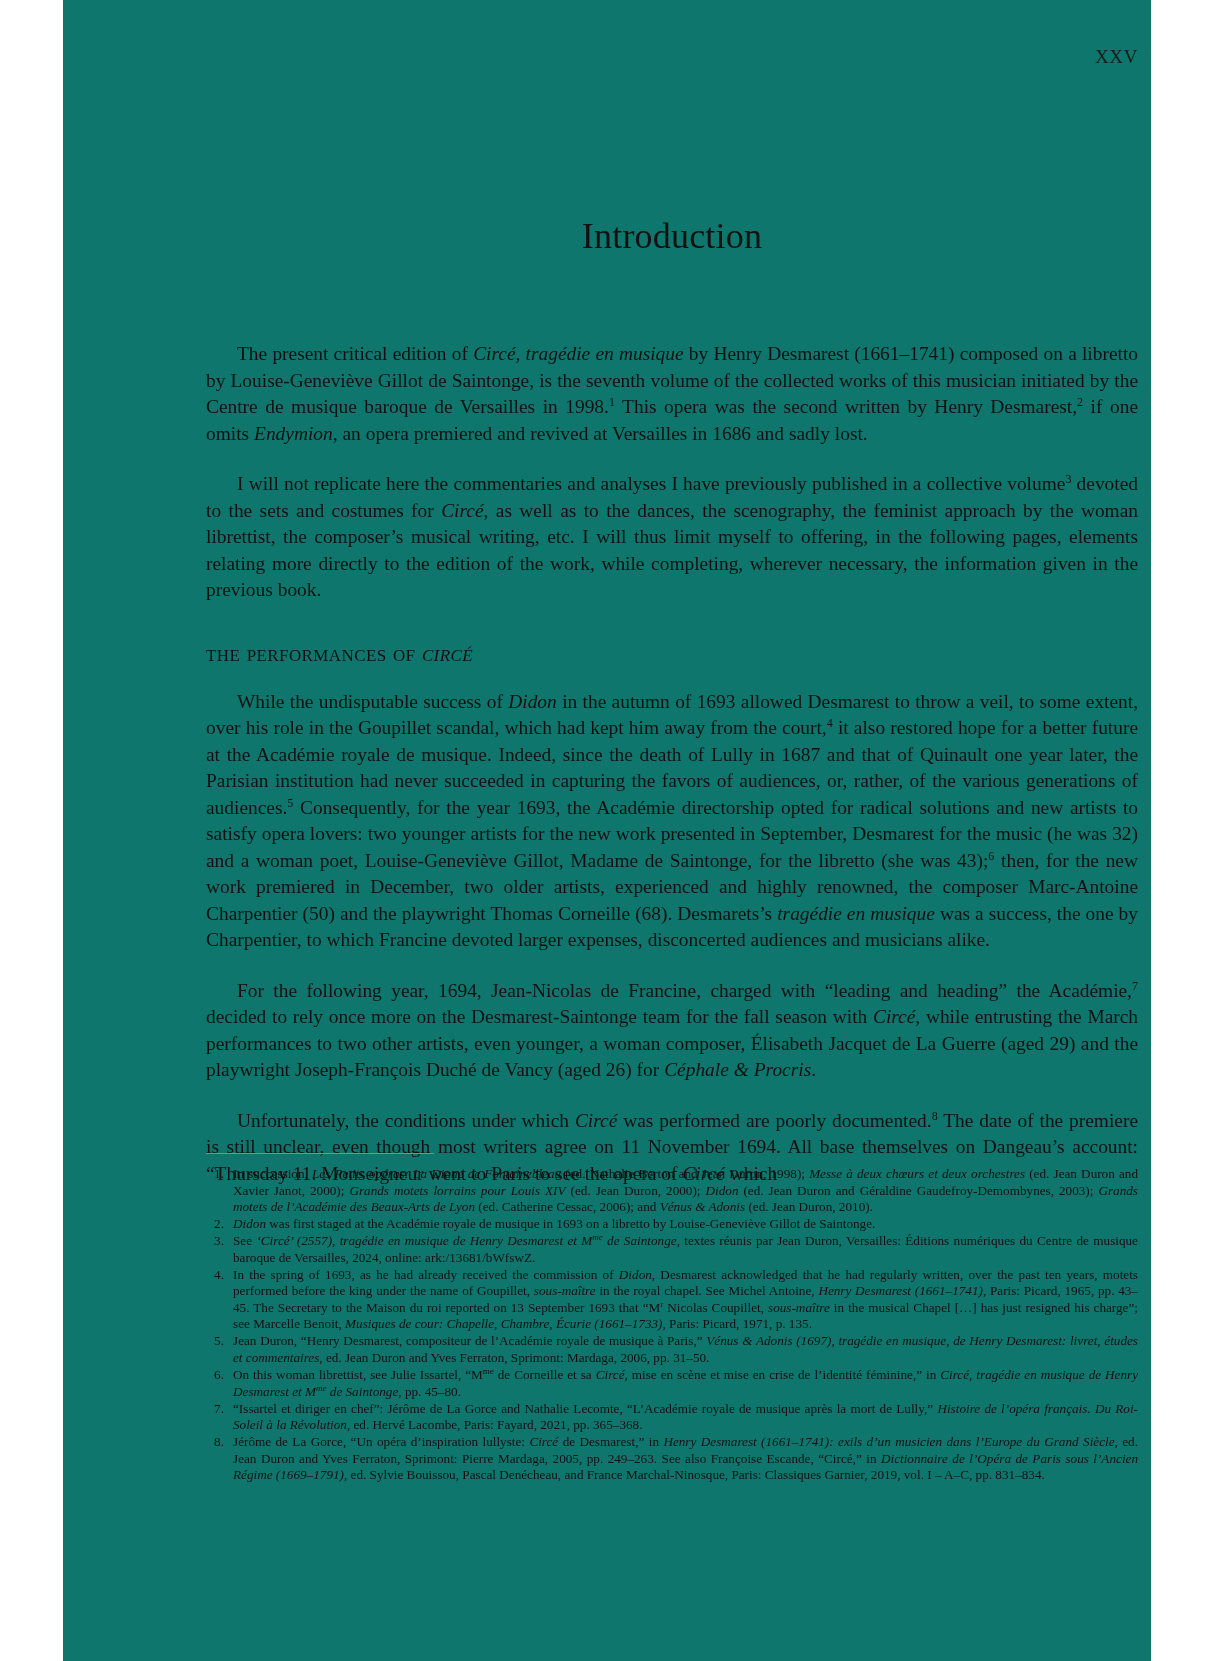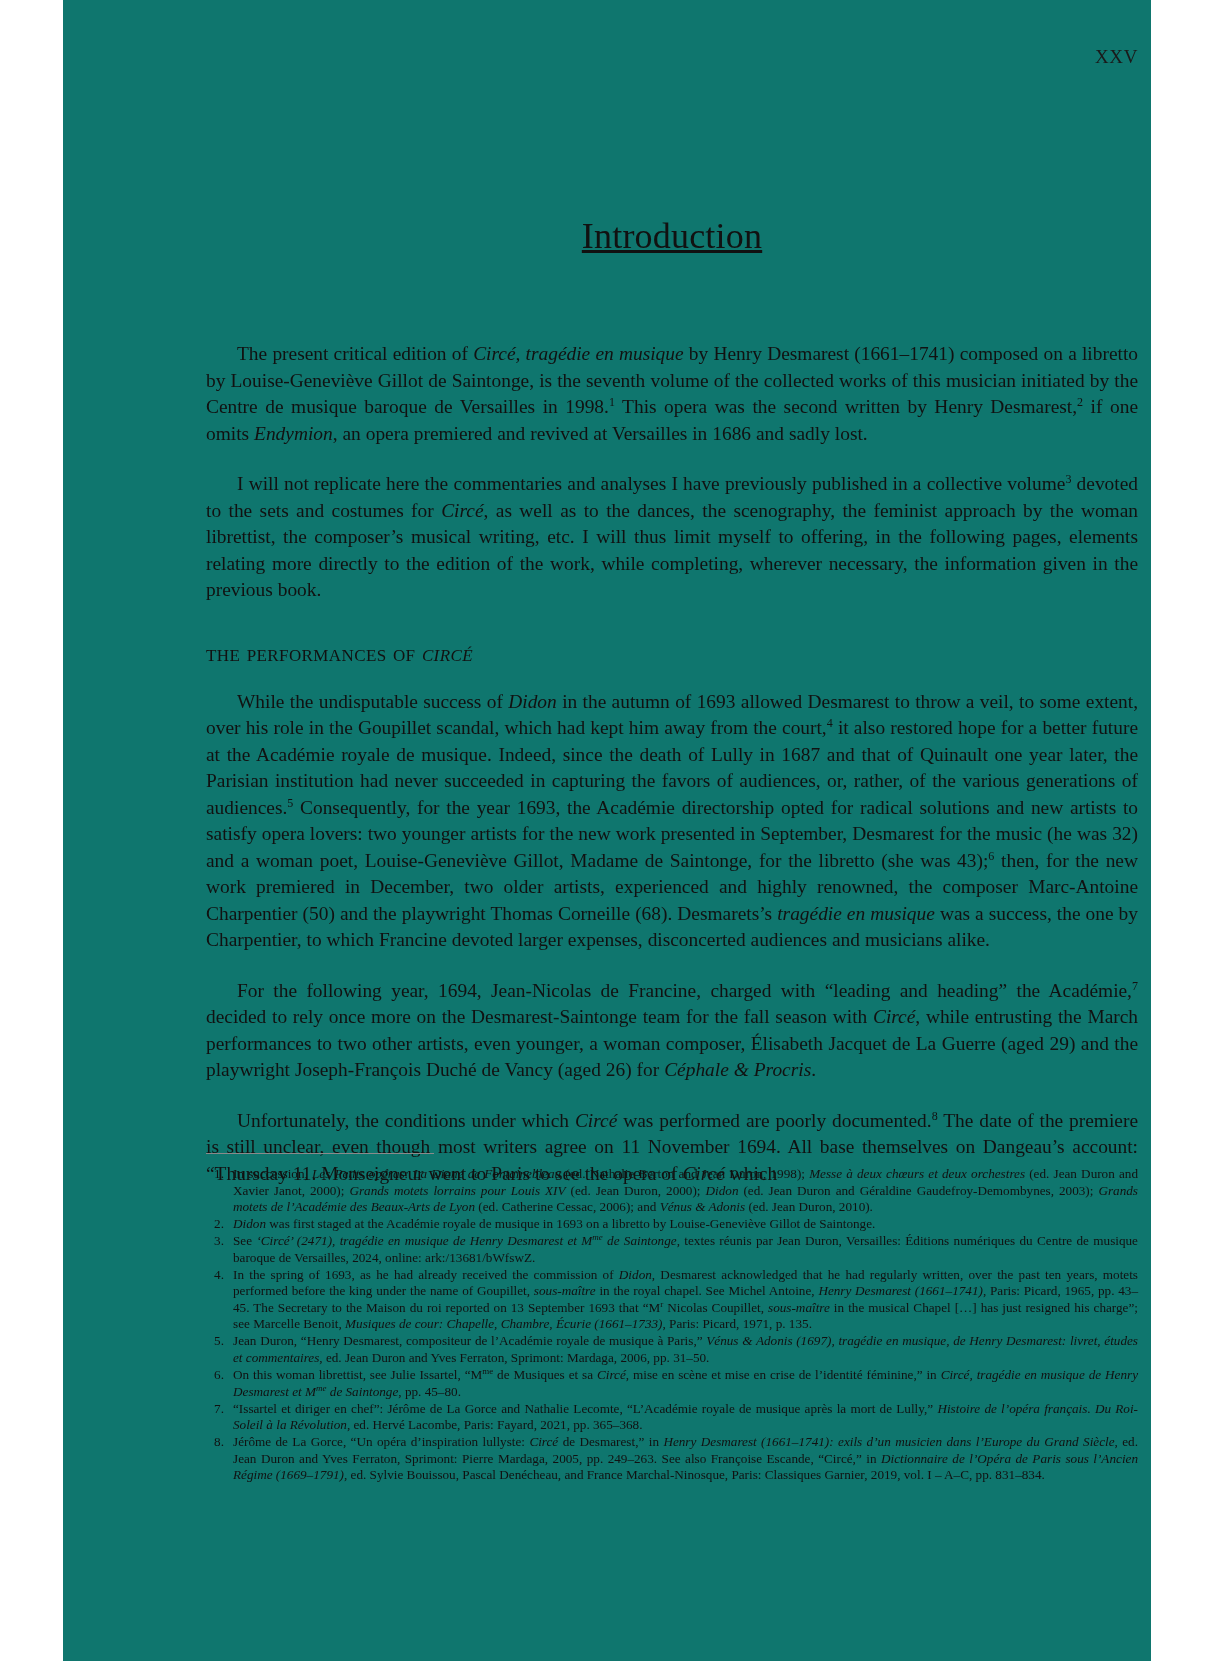--- a/index.html
+++ b/index.html
@@ -36,21 +36,20 @@
     left: 143px;
     width: 932px;
   }
   h1.chapter-title {
     font-weight: normal;
     font-size: 36px;
     text-align: center;
     margin: 0 0 84px 0;
     letter-spacing: 0.2px;
     color: #111111;
-    text-decoration: underline;
   }
   p.body-par {
     font-size: 19.4px;
     line-height: 26.5px;
     text-align: justify;
     text-indent: 31px;
     margin: 0 0 24px 0;
     hyphens: none;
     word-spacing: 0.1px;
   }
@@ -138,33 +137,33 @@
       <div class="fn">
         <div class="fn-num">1.</div>
         <div class="fn-text"><span>In succession, </span><i>Les Petits opéras: La Diane de Fontainebleau</i><span> (ed. Nathalie Berton and Jean Duron, 1998); </span><i>Messe à deux chœurs et deux orchestres</i><span> (ed. Jean Duron and Xavier Janot, 2000); </span><i>Grands motets lorrains pour Louis XIV</i><span> (ed. Jean Duron, 2000); </span><i>Didon</i><span> (ed. Jean Duron and Géraldine Gaudefroy-Demombynes, 2003); </span><i>Grands motets de l’Académie des Beaux-Arts de Lyon</i><span> (ed. Catherine Cessac, 2006); and </span><i>Vénus &amp; Adonis</i><span> (ed. Jean Duron, 2010).</span></div>
       </div>
       <div class="fn">
         <div class="fn-num">2.</div>
         <div class="fn-text"><i>Didon</i><span> was first staged at the Académie royale de musique in 1693 on a libretto by Louise-Geneviève Gillot de Saintonge.</span></div>
       </div>
       <div class="fn">
         <div class="fn-num">3.</div>
-        <div class="fn-text"><span>See </span><i>‘Circé’ (2471), tragédie en musique de Henry Desmarest et M</i><sup style="font-style: italic;">me</sup><i> de Saintonge</i><span>, textes réunis par Jean Duron, Versailles: Éditions numériques du Centre de musique baroque de Versailles, 2024, online: ark:/13681/bWfswZ.</span></div>
+        <div class="fn-text"><span>See </span><i>‘Circé’ (2557), tragédie en musique de Henry Desmarest et M</i><sup style="font-style: italic;">me</sup><i> de Saintonge</i><span>, textes réunis par Jean Duron, Versailles: Éditions numériques du Centre de musique baroque de Versailles, 2024, online: ark:/13681/bWfswZ.</span></div>
       </div>
       <div class="fn">
         <div class="fn-num">4.</div>
         <div class="fn-text"><span>In the spring of 1693, as he had already received the commission of </span><i>Didon</i><span>, Desmarest acknowledged that he had regularly written, over the past ten years, motets performed before the king under the name of Goupillet, </span><i>sous-maître</i><span> in the royal chapel. See Michel Antoine, </span><i>Henry Desmarest (1661–1741)</i><span>, Paris: Picard, 1965, pp. 43–45. The Secretary to the Maison du roi reported on 13 September 1693 that “M</span><sup>r</sup><span> Nicolas Coupillet, </span><i>sous-maître</i><span> in the musical Chapel […] has just resigned his charge”; see Marcelle Benoit, </span><i>Musiques de cour: Chapelle, Chambre, Écurie (1661–1733)</i><span>, Paris: Picard, 1971, p. 135.</span></div>
       </div>
       <div class="fn">
         <div class="fn-num">5.</div>
         <div class="fn-text"><span>Jean Duron, “Henry Desmarest, compositeur de l’Académie royale de musique à Paris,” </span><i>Vénus &amp; Adonis (1697), tragédie en musique, de Henry Desmarest: livret, études et commentaires</i><span>, ed. Jean Duron and Yves Ferraton, Sprimont: Mardaga, 2006, pp. 31–50.</span></div>
       </div>
       <div class="fn">
         <div class="fn-num">6.</div>
-        <div class="fn-text"><span>On this woman librettist, see Julie Issartel, “M</span><sup>me</sup><span> de Musiques et sa </span><i>Circé</i><span>, mise en scène et mise en crise de l’identité féminine,” in </span><i>Circé, tragédie en musique de Henry Desmarest et M</i><sup style="font-style: italic;">me</sup><i> de Saintonge</i><span>, pp. 45–80.</span></div>
+        <div class="fn-text"><span>On this woman librettist, see Julie Issartel, “M</span><sup>me</sup><span> de Corneille et sa </span><i>Circé</i><span>, mise en scène et mise en crise de l’identité féminine,” in </span><i>Circé, tragédie en musique de Henry Desmarest et M</i><sup style="font-style: italic;">me</sup><i> de Saintonge</i><span>, pp. 45–80.</span></div>
       </div>
       <div class="fn">
         <div class="fn-num">7.</div>
         <div class="fn-text"><span>“Issartel et diriger en chef”: Jérôme de La Gorce and Nathalie Lecomte, “L’Académie royale de musique après la mort de Lully,” </span><i>Histoire de l’opéra français. Du Roi-Soleil à la Révolution</i><span>, ed. Hervé Lacombe, Paris: Fayard, 2021, pp. 365–368.</span></div>
       </div>
       <div class="fn">
         <div class="fn-num">8.</div>
         <div class="fn-text"><span>Jérôme de La Gorce, “Un opéra d’inspiration lullyste: </span><i>Circé</i><span> de Desmarest,” in </span><i>Henry Desmarest (1661–1741): exils d’un musicien dans l’Europe du Grand Siècle</i><span>, ed. Jean Duron and Yves Ferraton, Sprimont: Pierre Mardaga, 2005, pp. 249–263. See also Françoise Escande, “Circé,” in </span><i>Dictionnaire de l’Opéra de Paris sous l’Ancien Régime (1669–1791)</i><span>, ed. Sylvie Bouissou, Pascal Denécheau, and France Marchal-Ninosque, Paris: Classiques Garnier, 2019, vol. I – A–C, pp. 831–834.</span></div>
       </div>
     </div>

